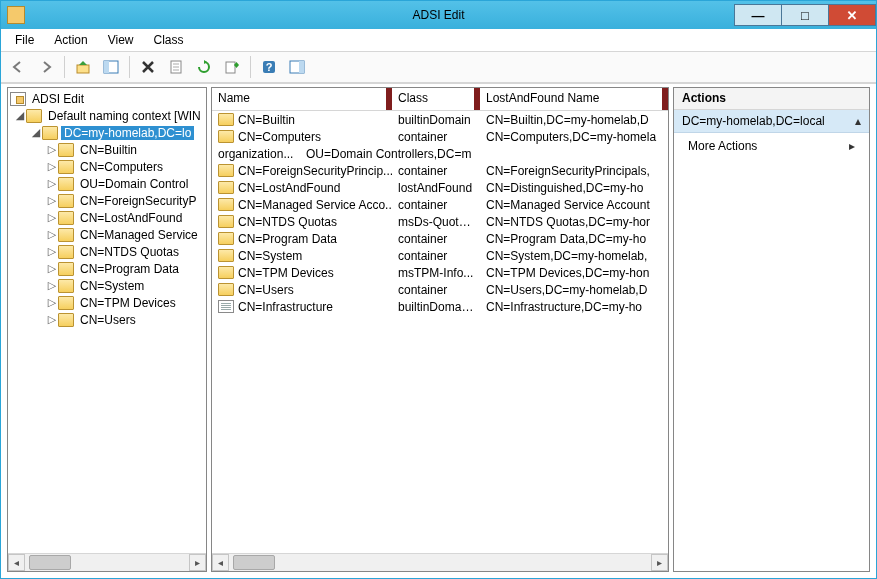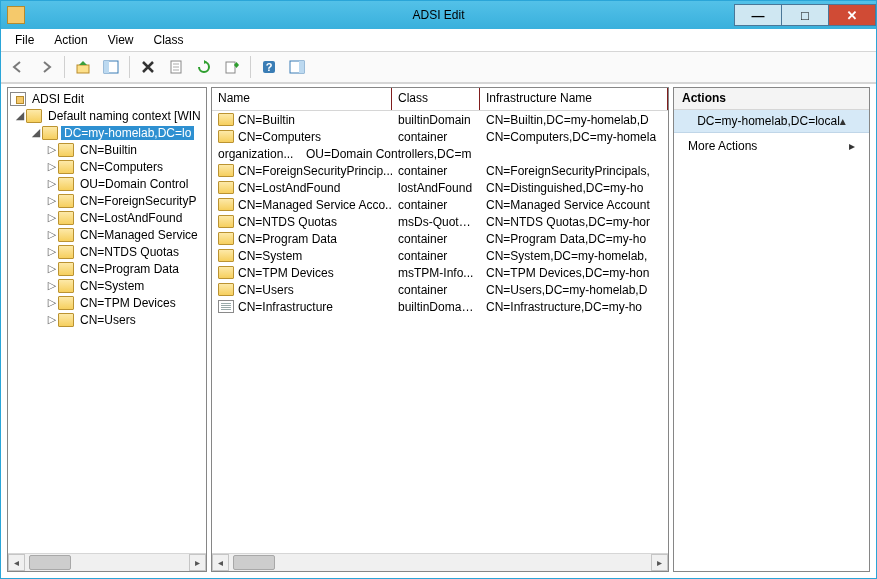--- a/index.html
+++ b/index.html
@@ -30,33 +30,33 @@
   .folder{background:linear-gradient(#fde9a8,#f6cf5e);border:1px solid #bb9331;border-radius:1px;box-sizing:border-box}
   .adsiroot{background:#fff;border:1px solid #888;box-sizing:border-box;position:relative}
   .adsiroot::after{content:"";position:absolute;right:1px;bottom:1px;width:6px;height:6px;background:#f5c96b;border:1px solid #b48a2e}
   .tree-label{padding:0 3px}
   .tree-row.selected .tree-label{background:#2e90d1;color:#fff}
   .hscroll{height:17px;background:#f0f0f0;border-top:1px solid #d6d6d6;display:flex;align-items:center}
   .hsbtn{width:17px;height:17px;background:#f0f0f0;border:1px solid #c5c5c5;box-sizing:border-box;display:flex;align-items:center;justify-content:center;font-size:10px;color:#555}
   .hstrack{flex:1;position:relative;height:17px}
   .hsthumb{position:absolute;top:1px;height:13px;background:#cdcdcd;border:1px solid #a8a8a8;border-radius:2px}
   .list-hdr{height:22px;display:flex;border-bottom:1px solid #d6d6d6;background:#fff}
-  .list-hdr .col{border-right:1px solid #7f1d1d;padding:3px 6px;box-sizing:border-box;font-weight:400;white-space:nowrap;overflow:hidden}
+  .list-hdr .col{border-right:6px solid #7f1d1d;padding:3px 6px;box-sizing:border-box;font-weight:400;white-space:nowrap;overflow:hidden}
   .list-body{flex:1;overflow:hidden}
   .lrow{display:flex;height:17px;align-items:center}
   .lcell{padding:0 6px;box-sizing:border-box;white-space:nowrap;overflow:hidden;text-overflow:ellipsis}
   .lcell.name{display:flex;align-items:center;gap:4px}
   .licon{width:16px;height:13px;flex:none}
   .doc{background:#fff;border:1px solid #8a8a8a;box-sizing:border-box;position:relative}
   .doc::before{content:"";position:absolute;left:2px;top:2px;right:2px;height:1px;background:#9aa;box-shadow:0 2px 0 #9aa,0 4px 0 #9aa,0 6px 0 #9aa}
   .col-name{width:180px}
   .col-class{width:88px}
   .col-dn{flex:1}
   .actions-hdr{height:22px;background:#f4f4f4;border-bottom:1px solid #d6d6d6;padding:3px 8px;font-weight:bold;box-sizing:border-box}
-  .actions-sel{background:#d6e9f7;border-bottom:1px solid #c0d6e8;padding:4px 8px;display:flex;align-items:center;justify-content:center}
+  .actions-sel{background:#d6e9f7;border-bottom:1px solid #c0d6e8;padding:4px 8px;display:flex;align-items:center;justify-content:space-between}
   .actions-item{padding:6px 14px;display:flex;justify-content:space-between;align-items:center}
   .chev{font-size:12px;color:#333}
 </style>
 </head>
 <body>
 
 <div class="window">
 
   <div class="titlebar">
     <span class="appicon"></span>
@@ -236,21 +236,21 @@
           <div class="hsthumb" style="left:4px;width:40px"></div>
         </div>
         <div class="hsbtn">▸</div>
       </div>
     </div>
 
     <div class="pane list">
       <div class="list-hdr">
         <div class="col col-name">Name</div>
         <div class="col col-class">Class</div>
-        <div class="col col-dn">Infrastructure Name</div>
+        <div class="col col-dn">LostAndFound Name</div>
       </div>
       <div class="list-body" id="list-body">
           <div class="lrow">
             <div class="lcell name col-name">
               <span class="licon folder"></span>
               <span>CN=Builtin</span>
             </div>
             <div class="lcell col-class">builtinDomain</div>
             <div class="lcell col-dn">CN=Builtin,DC=my-homelab,D</div>
           </div>

